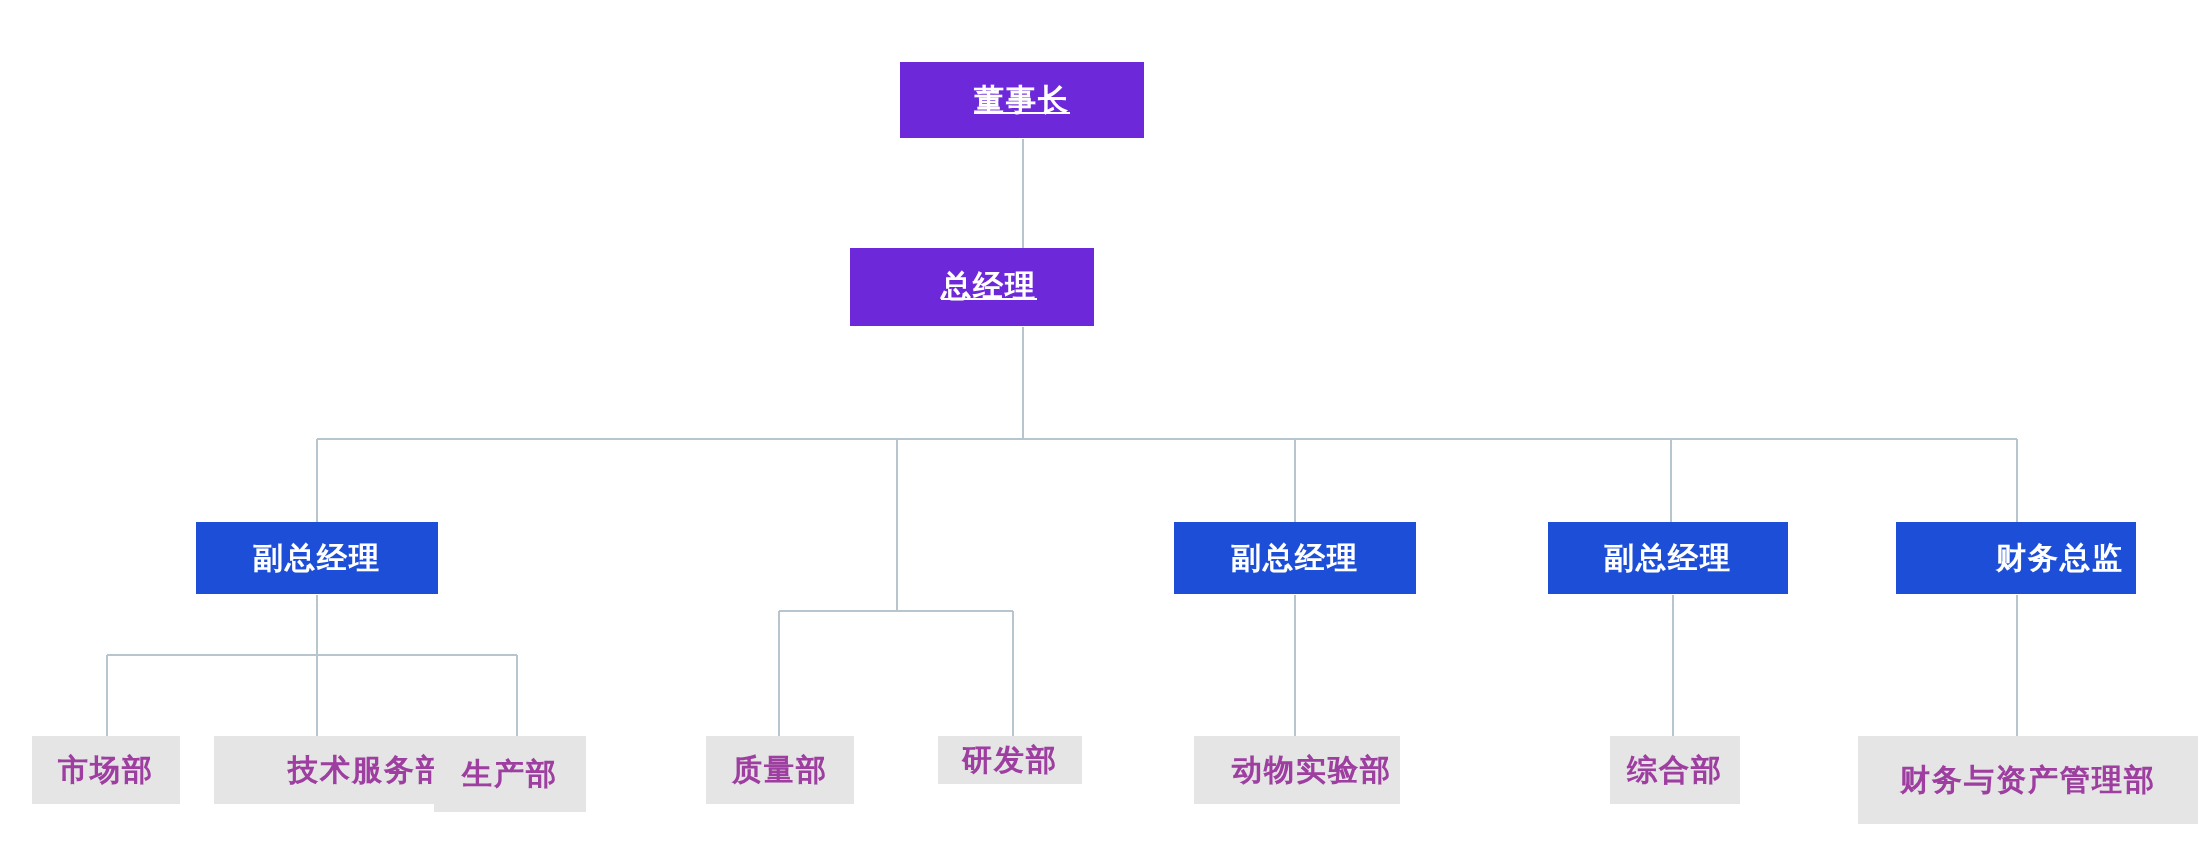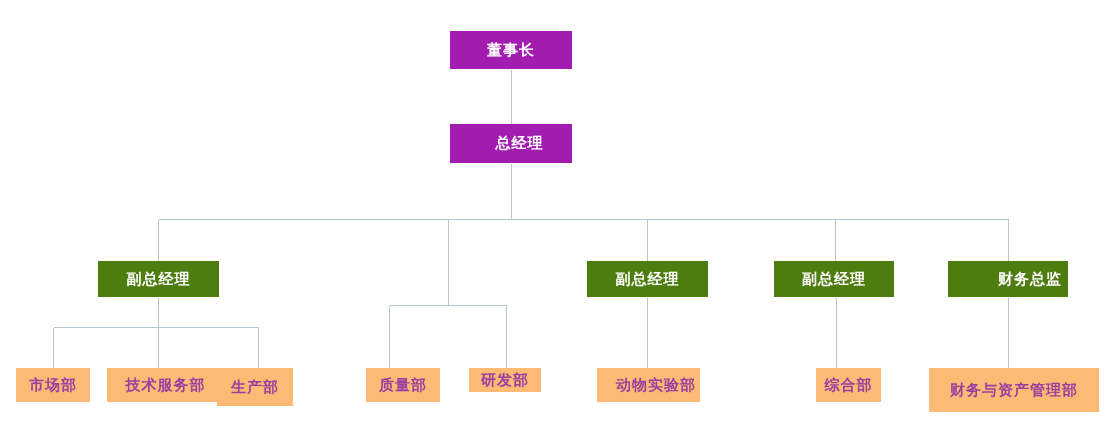--- a/index.html
+++ b/index.html
@@ -28,23 +28,23 @@
     display: flex;
     align-items: center;
     justify-content: center;
     box-sizing: border-box;
     font-size: 15px;
     font-weight: 600;
     letter-spacing: 1px;
     white-space: nowrap;
     cursor: default;
   }
-  .level-1 { background: #a21caf; color: #ffffff; }
-  .level-2 { background: #4d7c0f; color: #ffffff; }
-  .level-3 { background: #fdba74; color: #9d3ea0; }
+  .level-1 { background: #6d28d9; color: #ffffff; text-decoration: underline; }
+  .level-2 { background: #1d4ed8; color: #ffffff; }
+  .level-3 { background: #e5e5e5; color: #9d3ea0; }
 </style>
 </head>
 <body>
 
 <div class="canvas" style="background: rgb(255, 255, 255);">
   <svg class="lines-svg" viewBox="0 0 1100 421" xmlns="http://www.w3.org/2000/svg">
       <line x1="511.5" y1="69.5" x2="511.5" y2="124.5" stroke="#b7c5cf" stroke-width="1"></line>
       <line x1="511.5" y1="163.5" x2="511.5" y2="219.5" stroke="#b7c5cf" stroke-width="1"></line>
       <line x1="158.5" y1="219.5" x2="1008.5" y2="219.5" stroke="#b7c5cf" stroke-width="1"></line>
       <line x1="158.5" y1="219.5" x2="158.5" y2="261.5" stroke="#b7c5cf" stroke-width="1"></line>
@@ -59,52 +59,52 @@
       <line x1="389.5" y1="305.5" x2="506.5" y2="305.5" stroke="#b7c5cf" stroke-width="1"></line>
       <line x1="389.5" y1="305.5" x2="389.5" y2="368.5" stroke="#b7c5cf" stroke-width="1"></line>
       <line x1="506.5" y1="305.5" x2="506.5" y2="368.5" stroke="#b7c5cf" stroke-width="1"></line>
       <line x1="647.5" y1="297.5" x2="647.5" y2="368.5" stroke="#b7c5cf" stroke-width="1"></line>
       <line x1="836.5" y1="297.5" x2="836.5" y2="368.5" stroke="#b7c5cf" stroke-width="1"></line>
       <line x1="1008.5" y1="297.5" x2="1008.5" y2="368.5" stroke="#b7c5cf" stroke-width="1"></line>
     </svg>
 <div class="node level-1" style="left: 450px; top: 31px; width: 122px; height: 38px;">
       <span>董事长</span>
     </div>
-    <div class="node level-1" style="left: 450px; top: 124px; width: 122px; height: 39px; padding-left: 17px;">
+    <div class="node level-1" style="left: 425px; top: 124px; width: 122px; height: 39px; padding-left: 17px;">
       <span>总经理</span>
     </div>
     <div class="node level-2" style="left: 98px; top: 261px; width: 121px; height: 36px;">
       <span>副总经理</span>
     </div>
     <div class="node level-2" style="left: 587px; top: 261px; width: 121px; height: 36px;">
       <span>副总经理</span>
     </div>
     <div class="node level-2" style="left: 774px; top: 261px; width: 120px; height: 36px;">
       <span>副总经理</span>
     </div>
     <div class="node level-2" style="left: 948px; top: 261px; width: 120px; height: 36px; padding-left: 44px;">
       <span>财务总监</span>
     </div>
     <div class="node level-3" style="left: 16px; top: 368px; width: 74px; height: 34px;">
       <span>市场部</span>
     </div>
-    <div class="node level-3" style="left: 107px; top: 368px; width: 117px; height: 34px;">
+    <div class="node level-3" style="left: 107px; top: 368px; width: 117px; height: 34px; justify-content: flex-end;">
       <span>技术服务部</span>
     </div>
     <div class="node level-3" style="left: 217px; top: 368px; width: 76px; height: 38px;">
       <span>生产部</span>
     </div>
-    <div class="node level-3" style="left: 353px; top: 368px; width: 74px; height: 34px; margin-left: 13px;">
+    <div class="node level-3" style="left: 353px; top: 368px; width: 74px; height: 34px;">
       <span>质量部</span>
     </div>
     <div class="node level-3" style="left: 469px; top: 368px; width: 72px; height: 24px;">
       <span>研发部</span>
     </div>
     <div class="node level-3" style="left: 597px; top: 368px; width: 103px; height: 34px; padding-left: 15px;">
       <span>动物实验部</span>
     </div>
-    <div class="node level-3" style="left: 805px; top: 368px; width: 65px; height: 34px; margin-left: 11px;">
+    <div class="node level-3" style="left: 805px; top: 368px; width: 65px; height: 34px;">
       <span>综合部</span>
     </div>
     <div class="node level-3" style="left: 929px; top: 368px; width: 170px; height: 44px;">
       <span>财务与资产管理部</span>
     </div>
   </div>
 
 </body></html>

